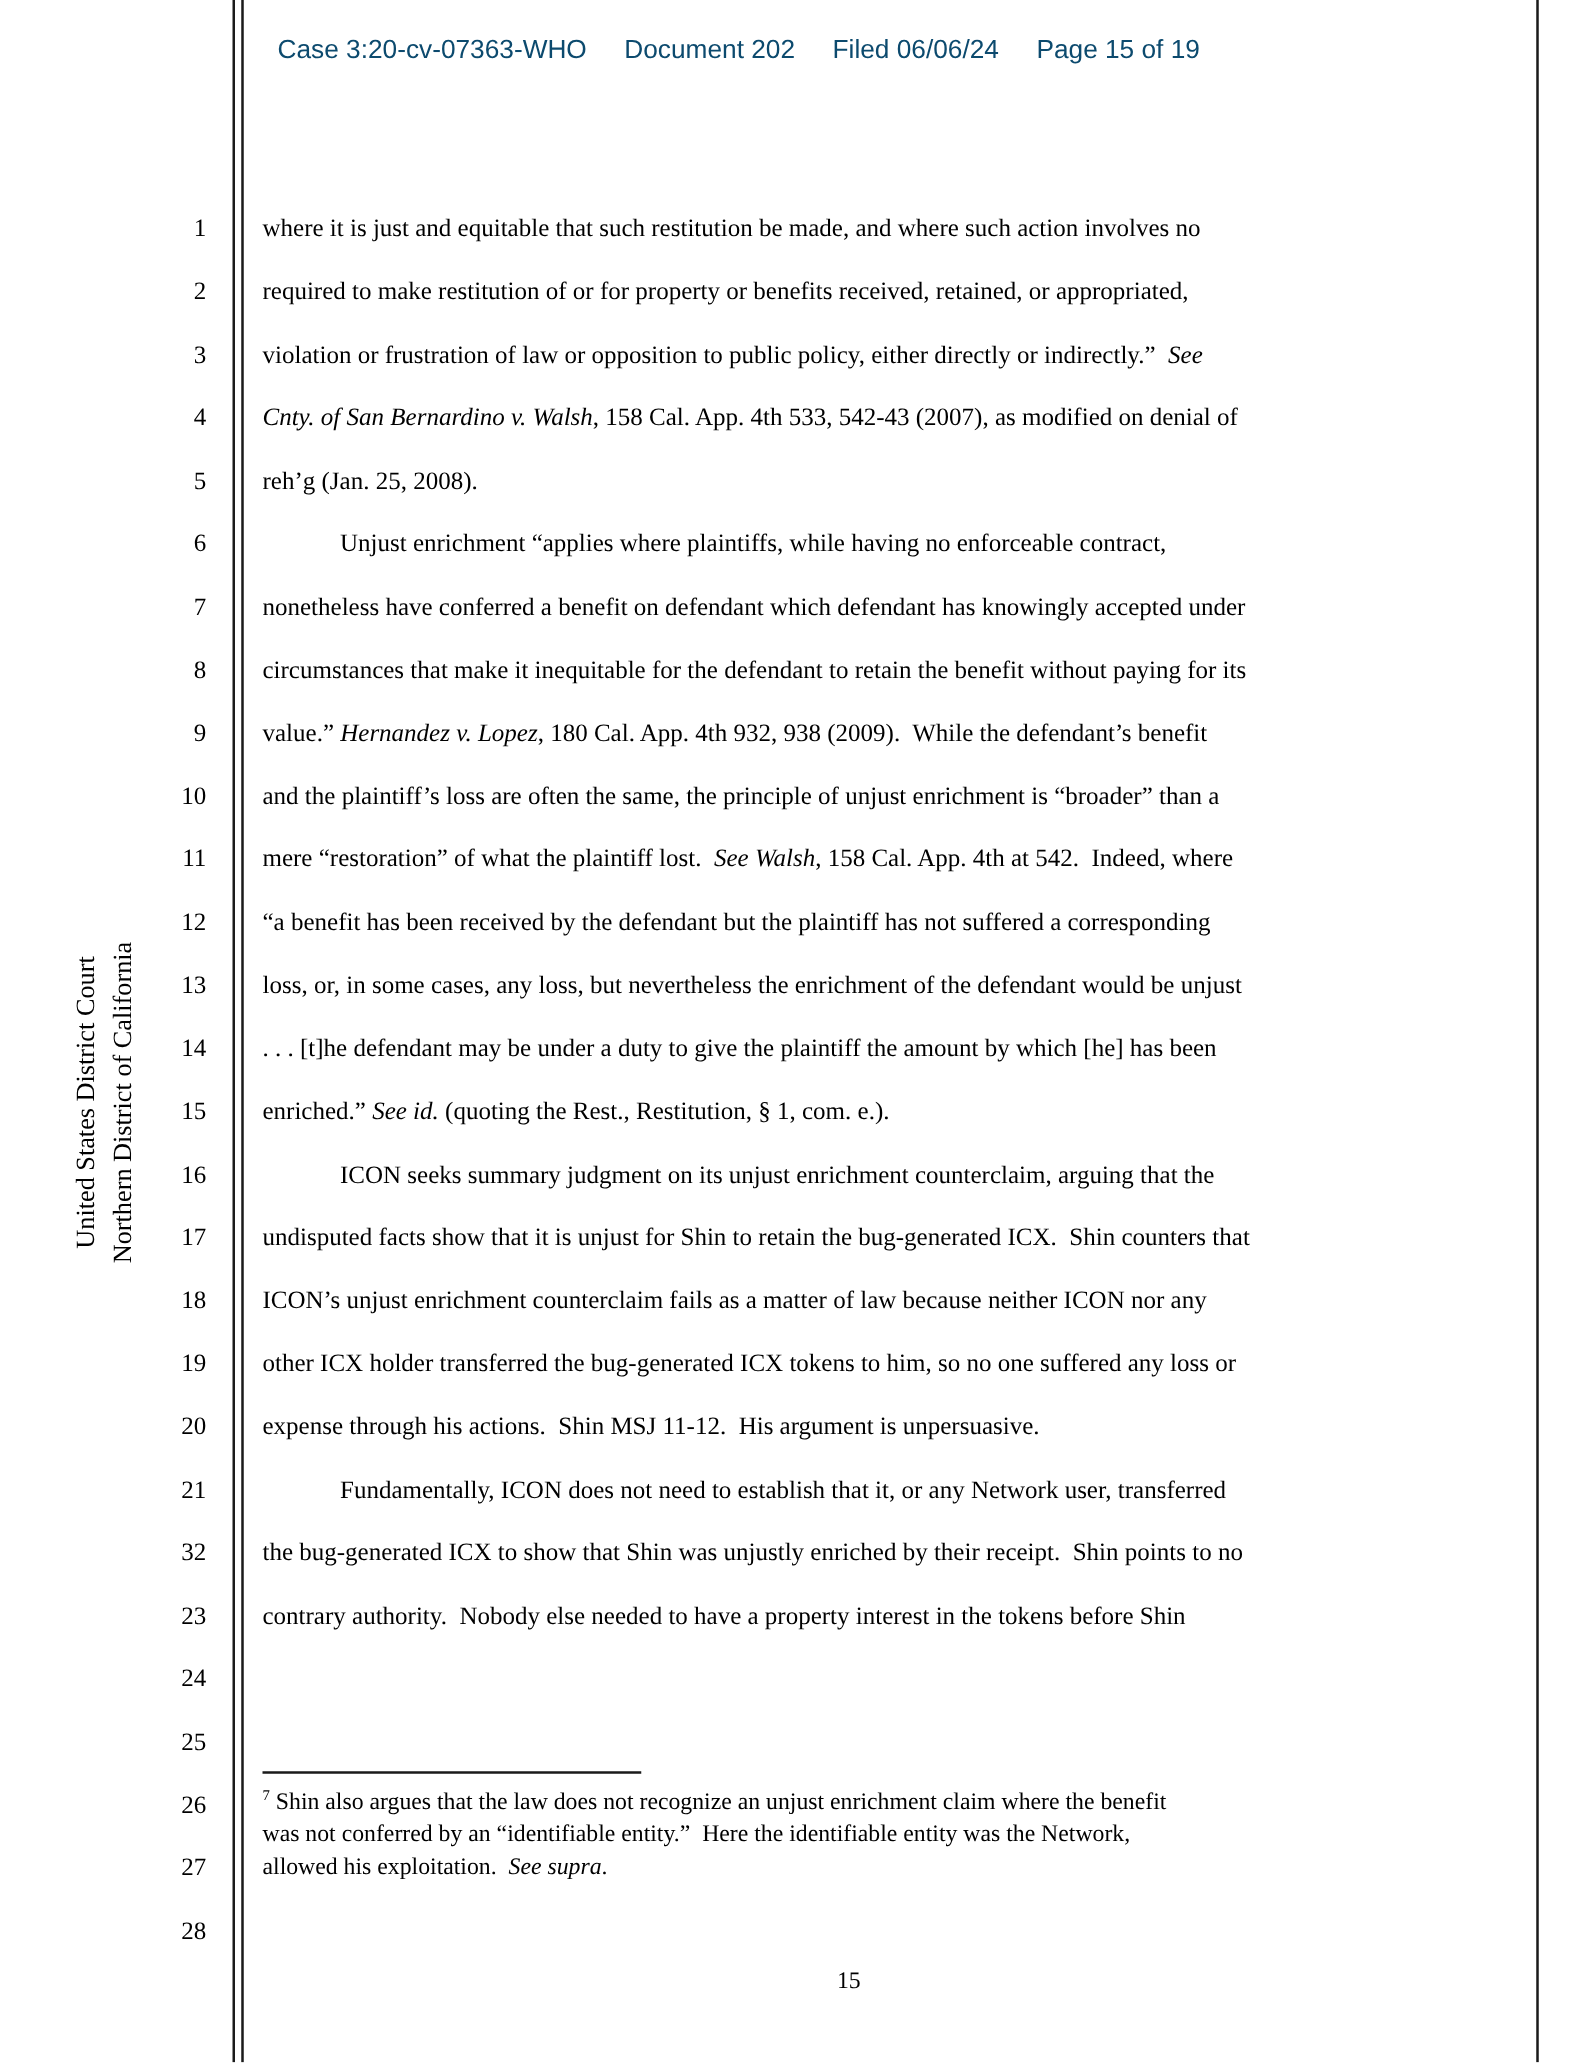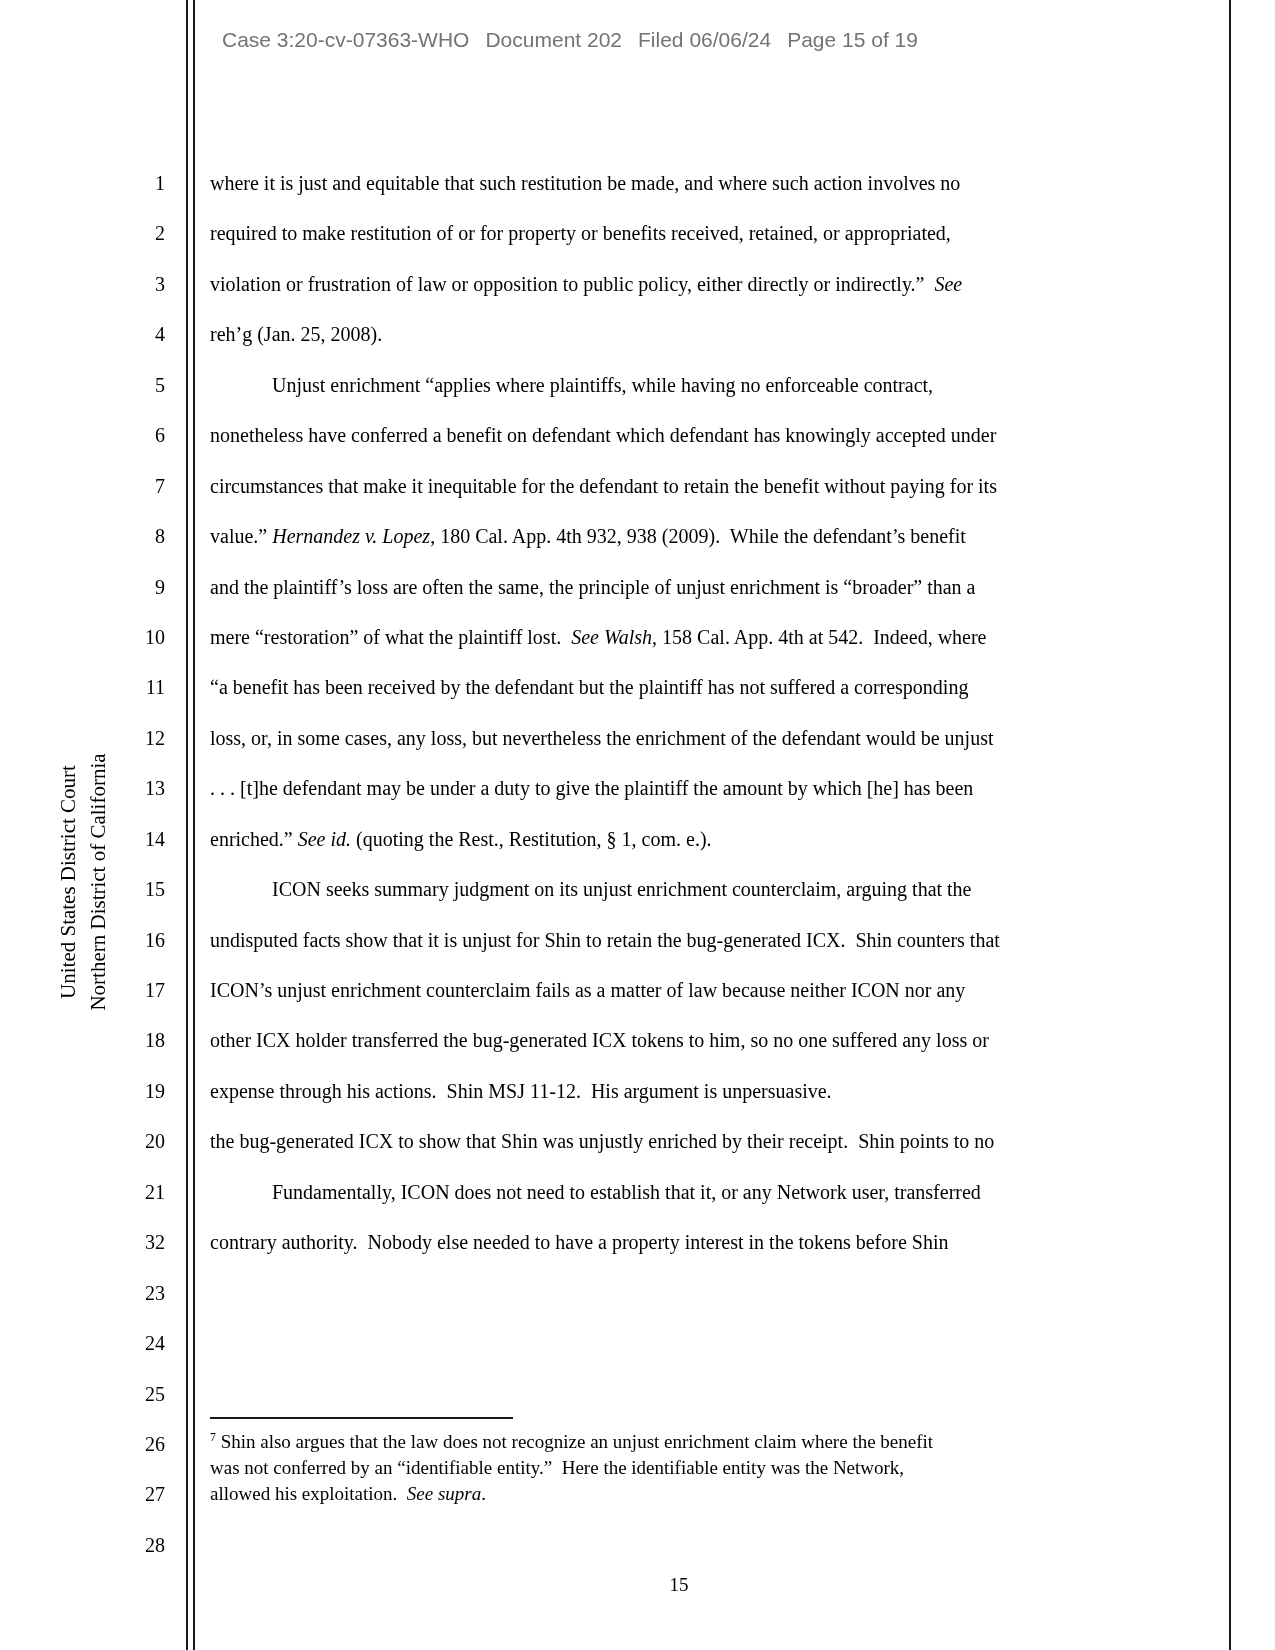--- a/index.html
+++ b/index.html
@@ -16,24 +16,24 @@
   .vrule { position: absolute; top: 0; bottom: 0; width: 2px; background: #1a1a1a; }
   .vrule.left-outer { left: 186px; }
   .vrule.left-inner { left: 193px; }
   .vrule.right { left: 1229px; }
 
   .header {
     position: absolute;
     left: 222px;
     top: 28px;
     display: flex;
-    gap: 16px;
+    gap: 30px;
     font-family: "Liberation Sans", "DejaVu Sans", sans-serif;
     font-size: 21px;
-    color: #737373;
+    color: #0c4a6e;
     white-space: pre;
   }
 
   .gutter {
     position: absolute;
     left: 110px;
     top: 158px;
     width: 55px;
     text-align: right;
     font-size: 20px;
@@ -139,38 +139,39 @@
       <div class="lnum">25</div>
       <div class="lnum">26</div>
       <div class="lnum">27</div>
       <div class="lnum">28</div>
     </div>
 
   <div class="bodytext">
       <div class="bline"><span>where it is just and equitable that such restitution be made, and where such action involves no</span></div>
       <div class="bline"><span>required to make restitution of or for property or benefits received, retained, or appropriated,</span></div>
       <div class="bline"><span>violation or frustration of law or opposition to public policy, either directly or indirectly.”  </span><span class="it">See</span></div>
+      <div class="bline"><span class="it">Cnty. of San Bernardino v. Walsh</span><span>, 158 Cal. App. 4th 533, 542-43 (2007), as modified on denial of</span></div>
       <div class="bline"><span>reh’g (Jan. 25, 2008).</span></div>
       <div class="bline indent"><span>Unjust enrichment “applies where plaintiffs, while having no enforceable contract,</span></div>
       <div class="bline"><span>nonetheless have conferred a benefit on defendant which defendant has knowingly accepted under</span></div>
       <div class="bline"><span>circumstances that make it inequitable for the defendant to retain the benefit without paying for its</span></div>
       <div class="bline"><span>value.” </span><span class="it">Hernandez v. Lopez</span><span>, 180 Cal. App. 4th 932, 938 (2009).  While the defendant’s benefit</span></div>
       <div class="bline"><span>and the plaintiff’s loss are often the same, the principle of unjust enrichment is “broader” than a</span></div>
       <div class="bline"><span>mere “restoration” of what the plaintiff lost.  </span><span class="it">See Walsh</span><span>, 158 Cal. App. 4th at 542.  Indeed, where</span></div>
       <div class="bline"><span>“a benefit has been received by the defendant but the plaintiff has not suffered a corresponding</span></div>
       <div class="bline"><span>loss, or, in some cases, any loss, but nevertheless the enrichment of the defendant would be unjust</span></div>
       <div class="bline"><span>. . . [t]he defendant may be under a duty to give the plaintiff the amount by which [he] has been</span></div>
       <div class="bline"><span>enriched.” </span><span class="it">See id.</span><span> (quoting the Rest., Restitution, § 1, com. e.).</span></div>
       <div class="bline indent"><span>ICON seeks summary judgment on its unjust enrichment counterclaim, arguing that the</span></div>
       <div class="bline"><span>undisputed facts show that it is unjust for Shin to retain the bug-generated ICX.  Shin counters that</span></div>
       <div class="bline"><span>ICON’s unjust enrichment counterclaim fails as a matter of law because neither ICON nor any</span></div>
       <div class="bline"><span>other ICX holder transferred the bug-generated ICX tokens to him, so no one suffered any loss or</span></div>
       <div class="bline"><span>expense through his actions.  Shin MSJ 11-12.  His argument is unpersuasive.</span></div>
+      <div class="bline indent"><span>Fundamentally, ICON does not need to establish that it, or any Network user, transferred</span></div>
       <div class="bline"><span>the bug-generated ICX to show that Shin was unjustly enriched by their receipt.  Shin points to no</span></div>
-      <div class="bline indent"><span>Fundamentally, ICON does not need to establish that it, or any Network user, transferred</span></div>
       <div class="bline"><span>contrary authority.  Nobody else needed to have a property interest in the tokens before Shin</span></div>
     </div>
 
   <div class="fnsep"></div>
 
   <div class="footnote">
       <div class="fline"><sup>7</sup><span> Shin also argues that the law does not recognize an unjust enrichment claim where the benefit</span></div>
       <div class="fline"><span>was not conferred by an “identifiable entity.”  Here the identifiable entity was the Network,</span></div>
       <div class="fline"><span>allowed his exploitation.  </span><span class="it">See supra</span><span>.</span></div>
     </div>

